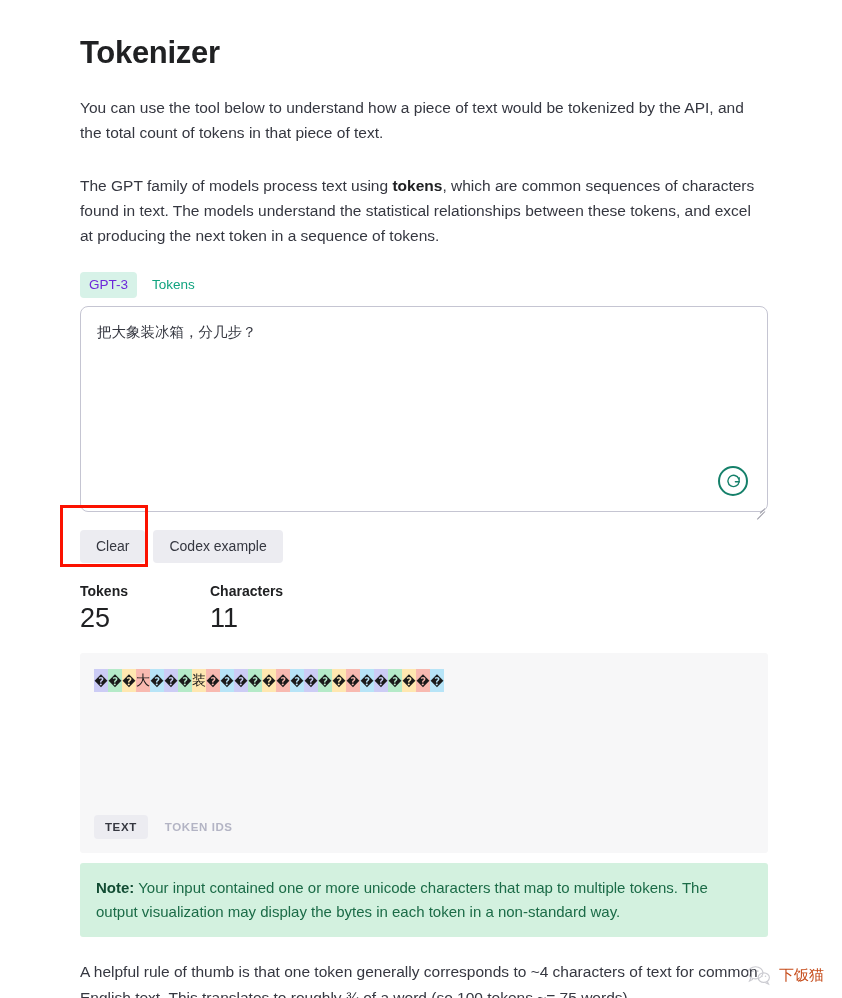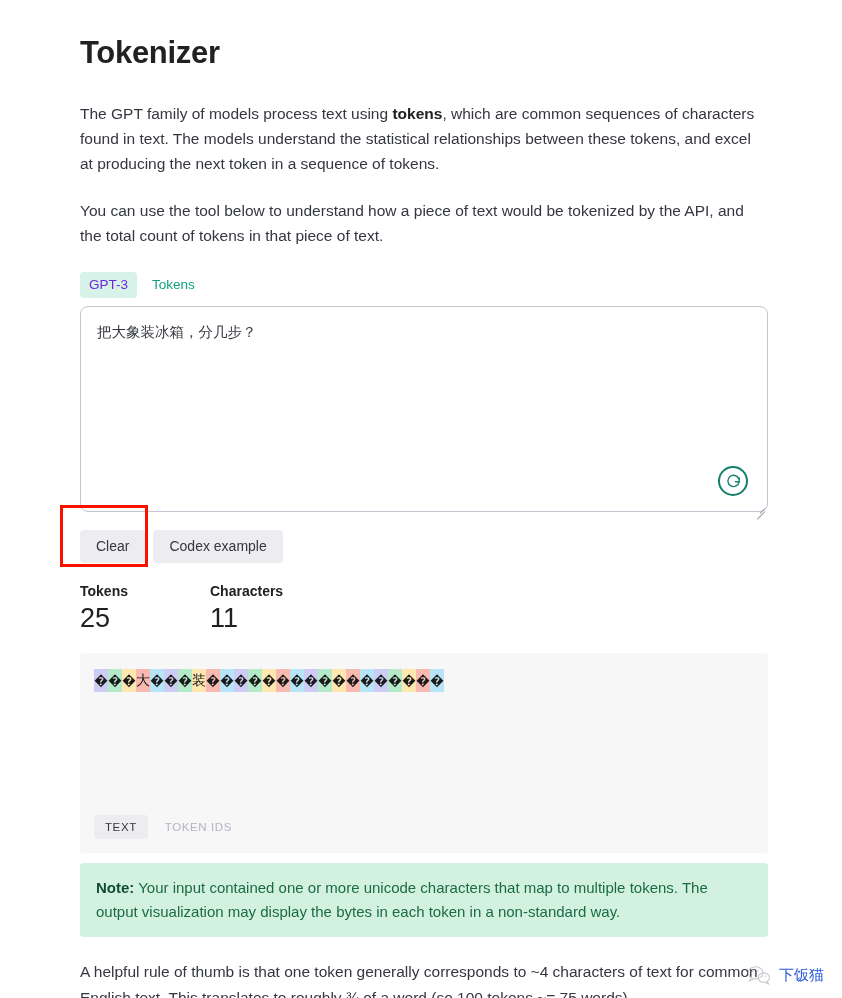--- a/index.html
+++ b/index.html
@@ -197,21 +197,21 @@
     position: absolute;
     left: 14px;
     bottom: 14px;
     display: flex;
     align-items: center;
     gap: 6px;
   }
   .viz-tab {
     font-size: 11.5px;
     letter-spacing: 0.6px;
-    font-weight: normal;
+    font-weight: bold;
     padding: 6px 11px;
     border-radius: 4px;
     cursor: pointer;
   }
   .viz-tab.active {
     background: #ececf1;
     color: #353740;
   }
   .viz-tab.inactive {
     background: transparent;
@@ -233,38 +233,38 @@
   .note b { font-weight: bold; color: #124c33; }
 
   
   .watermark {
     position: absolute;
     right: 18px;
     bottom: 12px;
     display: flex;
     align-items: center;
     gap: 7px;
-    color: #1d4ed8;
+    color: #c2410c;
     font-size: 15px;
     opacity: 0.95;
   }
   .watermark svg { display: block; }
 </style>
 </head>
 <body>
 
 <div class="page">
 
   <h1 class="page-title">Tokenizer</h1>
 
+  <p class="para">You can use the tool below to understand how a piece of text would be tokenized by the API, and the total count of tokens in that piece of text.</p>
+
   <p class="para first">
     <span>The GPT family of models process text using </span><b>tokens</b><span>, which are common sequences of characters found in text. The models understand the statistical relationships between these tokens, and excel at producing the next token in a sequence of tokens.</span>
   </p>
-
-  <p class="para">You can use the tool below to understand how a piece of text would be tokenized by the API, and the total count of tokens in that piece of text.</p>
 
   <div class="model-tabs">
     <div class="model-tab active">GPT-3</div>
     <div class="model-tab inactive">Tokens</div>
   </div>
 
   <div class="textarea-wrap">
     <textarea class="editor" placeholder="Enter some text" style="">把大象装冰箱，分几步？</textarea>
     <div class="grammarly-badge">
       <svg width="15" height="15" viewBox="0 0 24 24" fill="none" stroke="#15806a" stroke-width="2.2" stroke-linecap="round">

